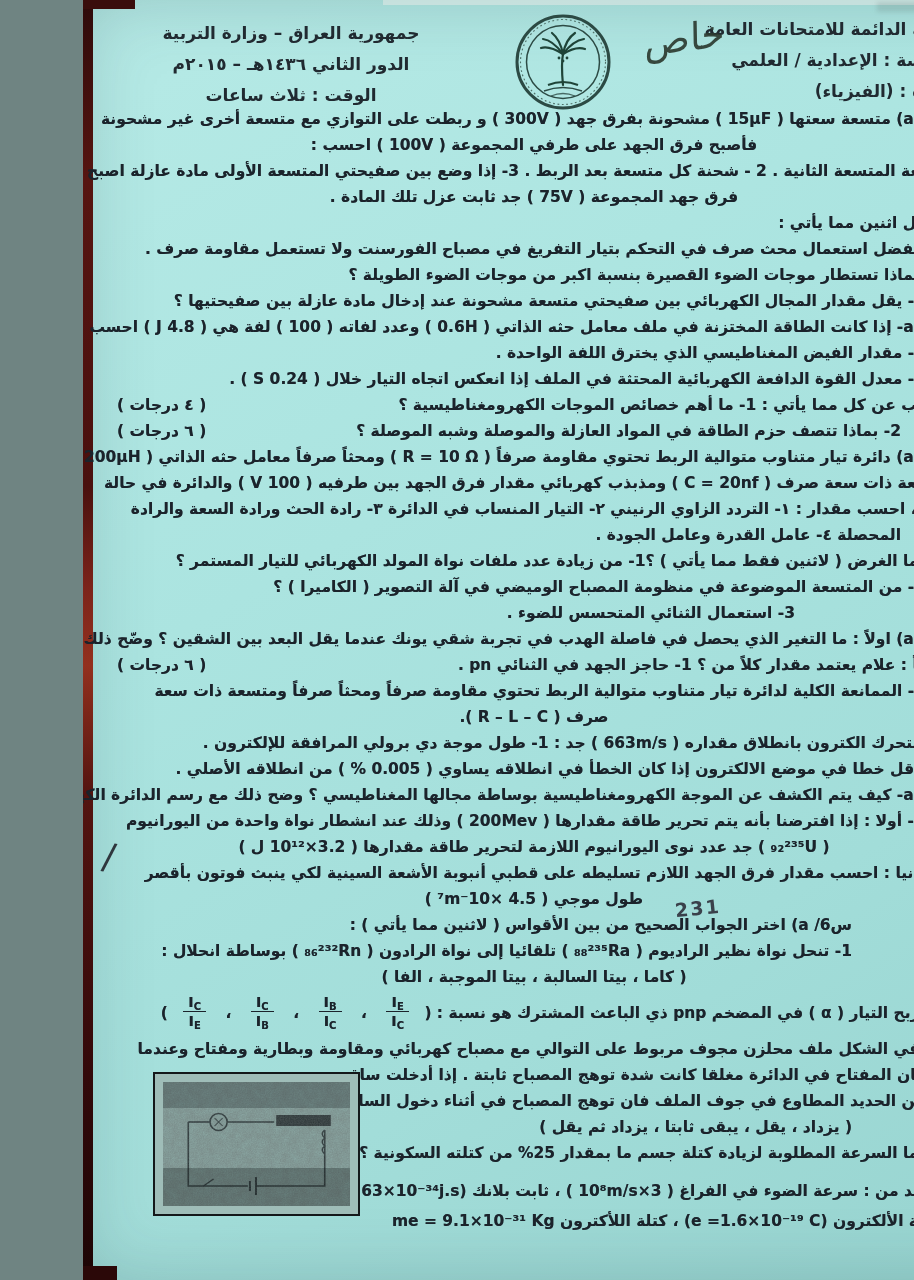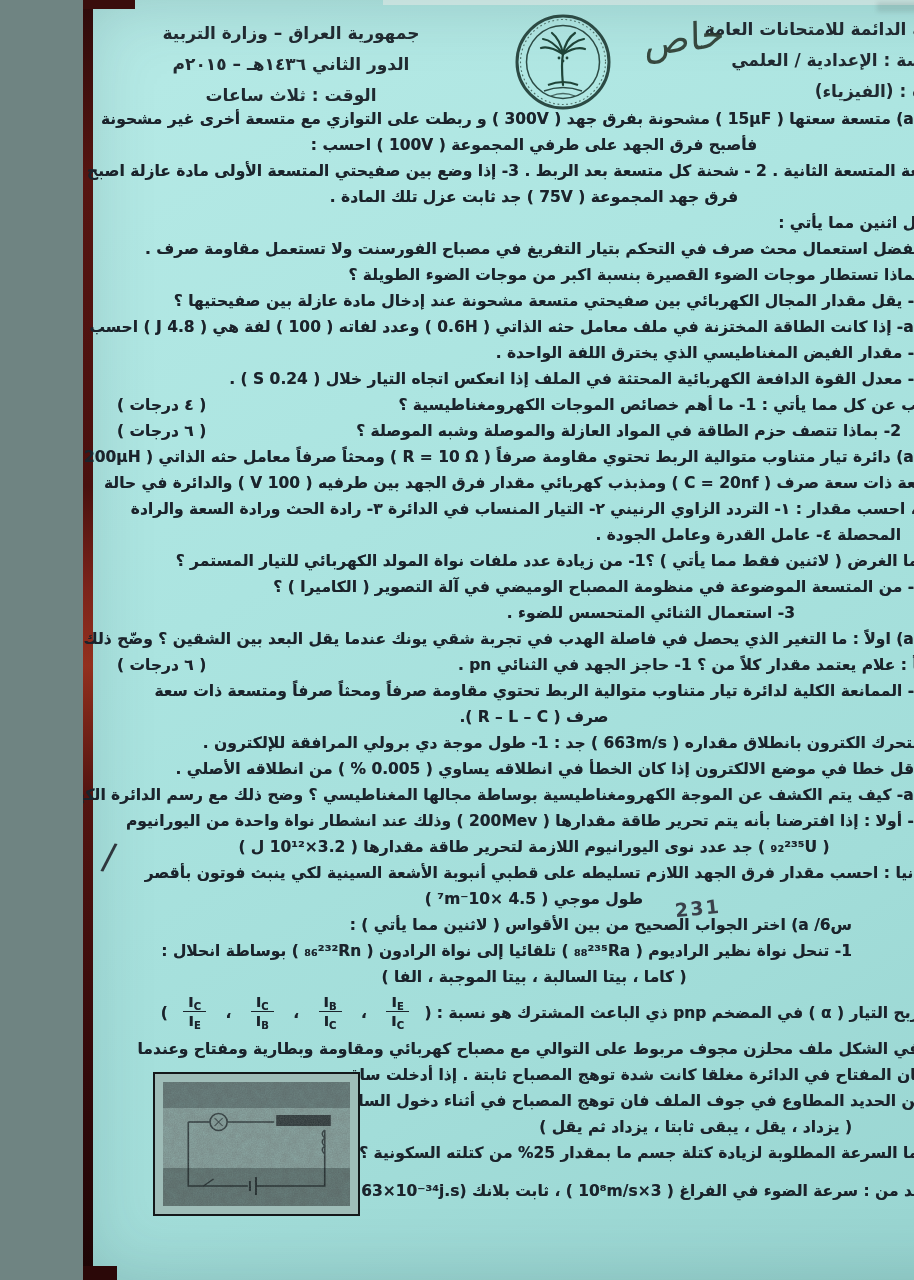--- a/index.html
+++ b/index.html
@@ -168,20 +168,21 @@
     <div>
         <div class="ln p1"><span>3- في الشكل ملف محلزن مجوف مربوط على التوالي مع مصباح كهربائي ومقاومة وبطارية ومفتاح وعندما</span></div>
         <div class="ln p2"><span>كان المفتاح في الدائرة مغلقا كانت شدة توهج المصباح ثابتة . إذا أدخلت ساق</span></div>
         <div class="ln p2"><span>من الحديد المطاوع في جوف الملف فان توهج المصباح في أثناء دخول الساق :</span></div>
         <div class="ln p4"><span>( يزداد ، يقل ، يبقى ثابتا ، يزداد ثم يقل )</span></div>
         <div class="ln p1"><span>b) ما السرعة المطلوبة لزيادة كتلة جسم ما بمقدار 25% من كتلته السكونية ؟</span></div>
       </div>
 
     <div class="constants">
       <div>استفد من :  سرعة الضوء في الفراغ ( 3×10⁸m/s ) ، ثابت بلانك (h=6.63×10⁻³⁴j.s)</div>
+      <div>شحنة الألكترون (e =1.6×10⁻¹⁹ C) ، كتلة اللأكترون me = 9.1×10⁻³¹ Kg</div>
     </div>
   </div>
 
   <div class="hand-note">231</div>
   <div class="hand-slash">∕</div>
 
   <div class="figure-box">
     <svg viewBox="0 0 185 124" preserveAspectRatio="none">
       <defs>
         <filter id="grain" x="0" y="0" width="100%" height="100%">

